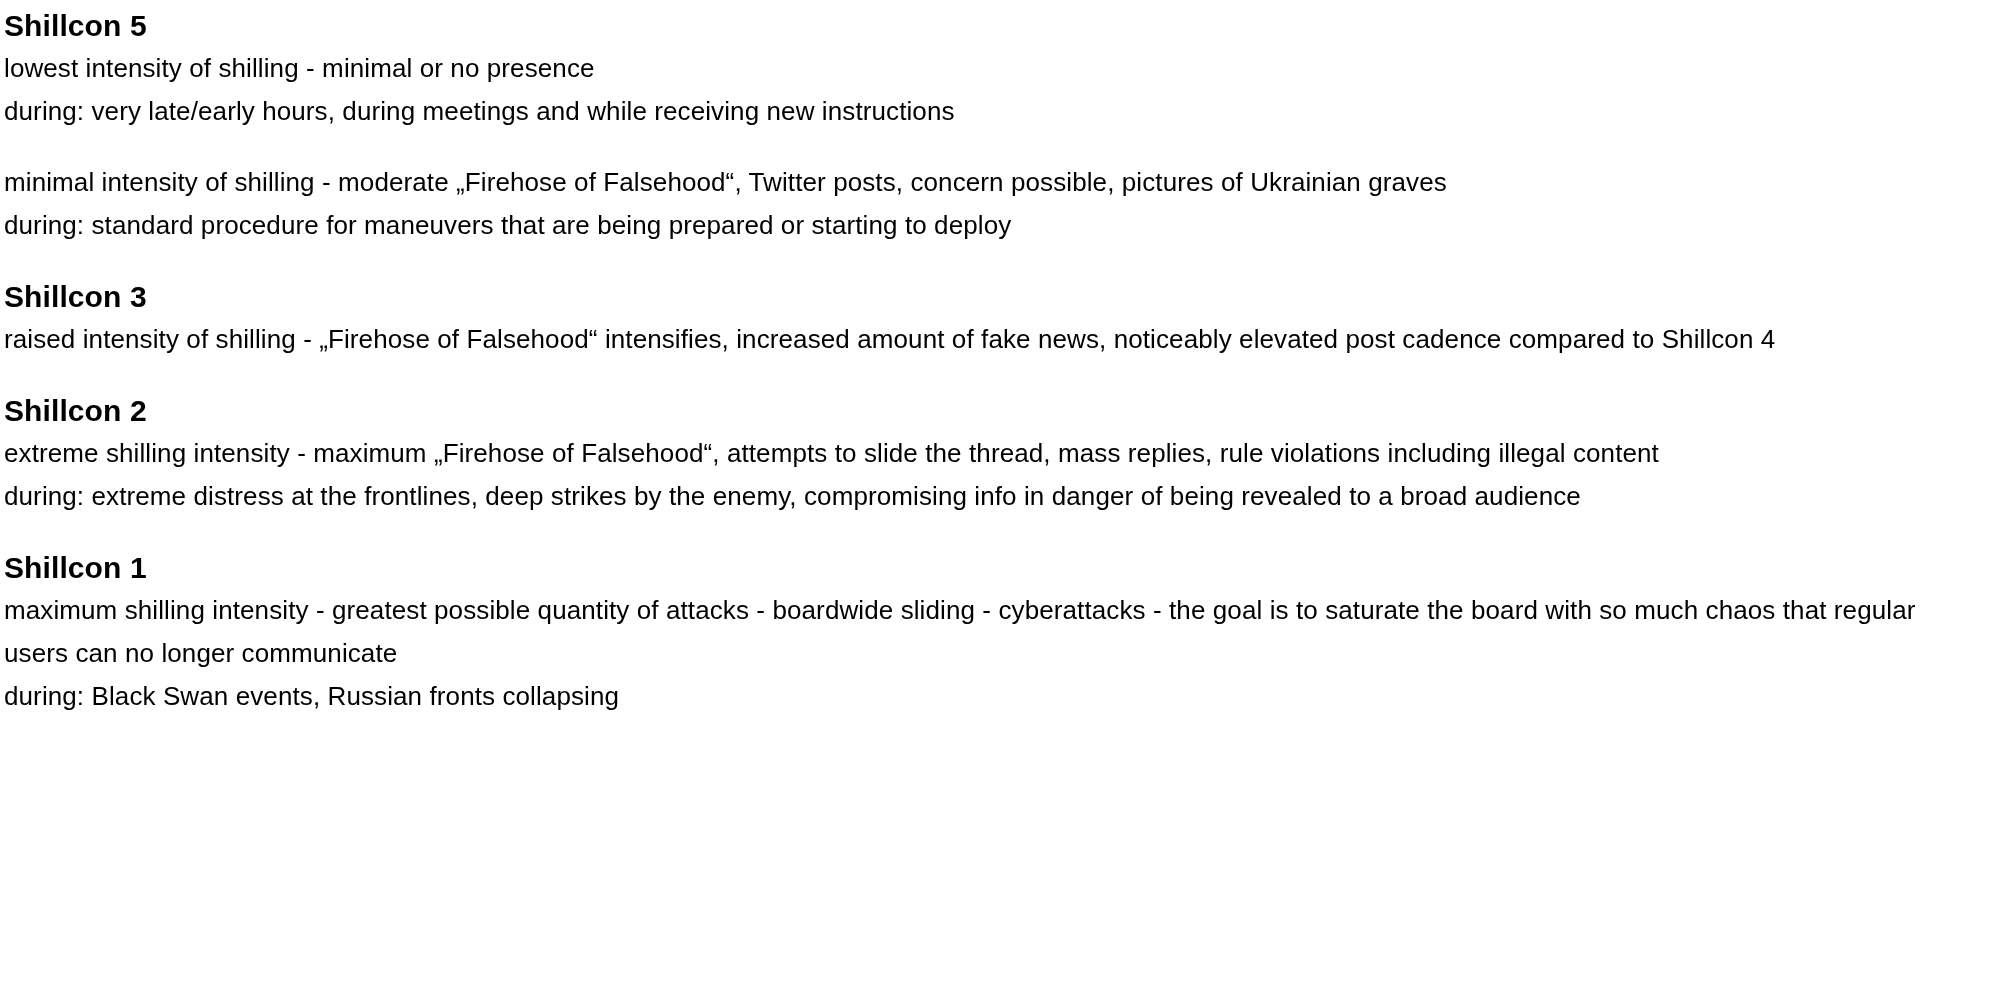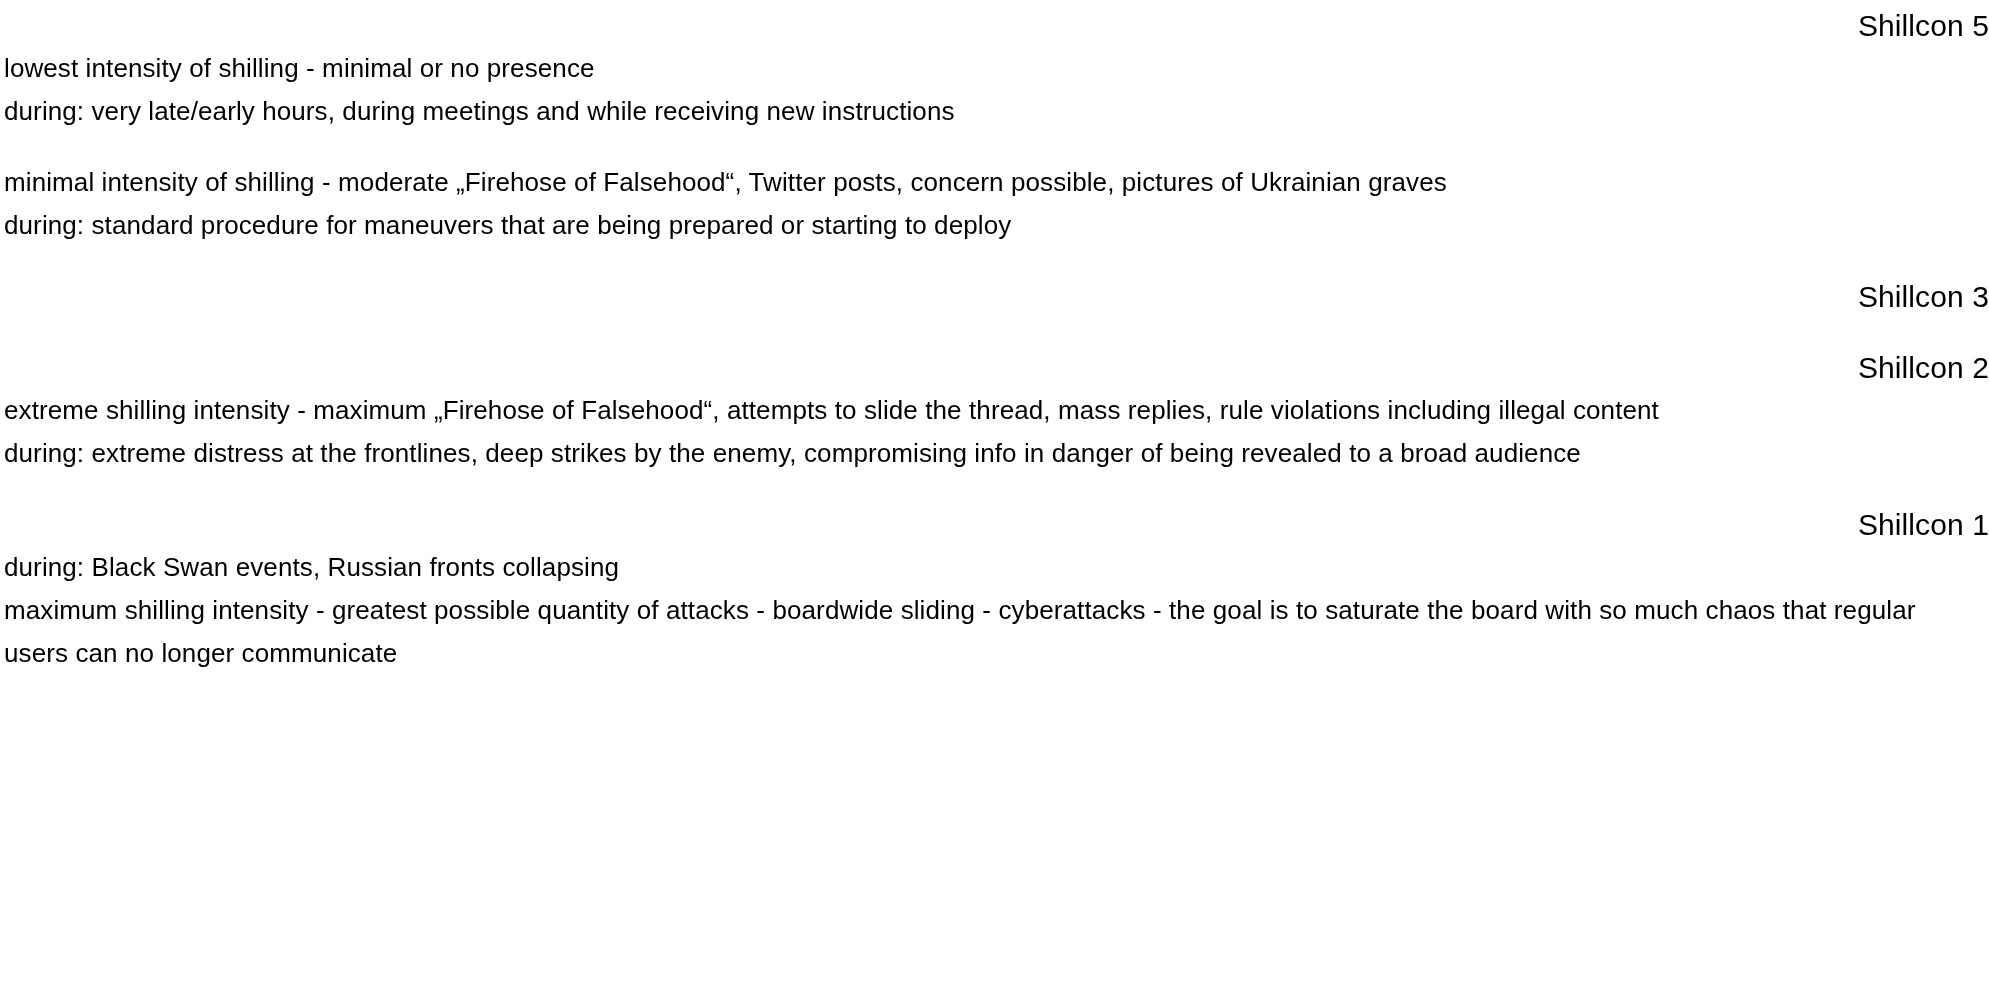--- a/index.html
+++ b/index.html
@@ -20,25 +20,24 @@
     width: 1989px;
   }
   .entry {
     margin: 0 0 28px 0;
   }
   .entry:last-child {
     margin-bottom: 0;
   }
   .entry-title {
     font-size: 30px;
-    font-weight: normal;
+    font-weight: bold;
     line-height: 43px;
     margin: 0;
     letter-spacing: 0.1px;
-    text-align: right;
   }
   .entry-line {
     font-size: 26px;
     font-weight: normal;
     line-height: 43px;
     margin: 0;
     letter-spacing: 0.1px;
     max-width: 1975px;
   }
 </style>
@@ -53,27 +52,28 @@
     <div class="entry-line">during: very late/early hours, during meetings and while receiving new instructions</div>
   </div>
 
   <div class="entry">
     <div class="entry-line">minimal intensity of shilling - moderate „Firehose of Falsehood“, Twitter posts, concern possible, pictures of Ukrainian graves</div>
     <div class="entry-line">during: standard procedure for maneuvers that are being prepared or starting to deploy</div>
   </div>
 
   <div class="entry">
     <div class="entry-title">Shillcon 3</div>
+    <div class="entry-line">raised intensity of shilling - „Firehose of Falsehood“ intensifies, increased amount of fake news, noticeably elevated post cadence compared to Shillcon 4</div>
   </div>
 
   <div class="entry">
     <div class="entry-title">Shillcon 2</div>
     <div class="entry-line">extreme shilling intensity - maximum „Firehose of Falsehood“, attempts to slide the thread, mass replies, rule violations including illegal content</div>
     <div class="entry-line">during: extreme distress at the frontlines, deep strikes by the enemy, compromising info in danger of being revealed to a broad audience</div>
   </div>
 
   <div class="entry">
     <div class="entry-title">Shillcon 1</div>
+    <div class="entry-line">maximum shilling intensity - greatest possible quantity of attacks - boardwide sliding - cyberattacks - the goal is to saturate the board with so much chaos that regular users can no longer communicate</div>
     <div class="entry-line">during: Black Swan events, Russian fronts collapsing</div>
-    <div class="entry-line">maximum shilling intensity - greatest possible quantity of attacks - boardwide sliding - cyberattacks - the goal is to saturate the board with so much chaos that regular users can no longer communicate</div>
   </div>
 
 </div>
 
 </body></html>

